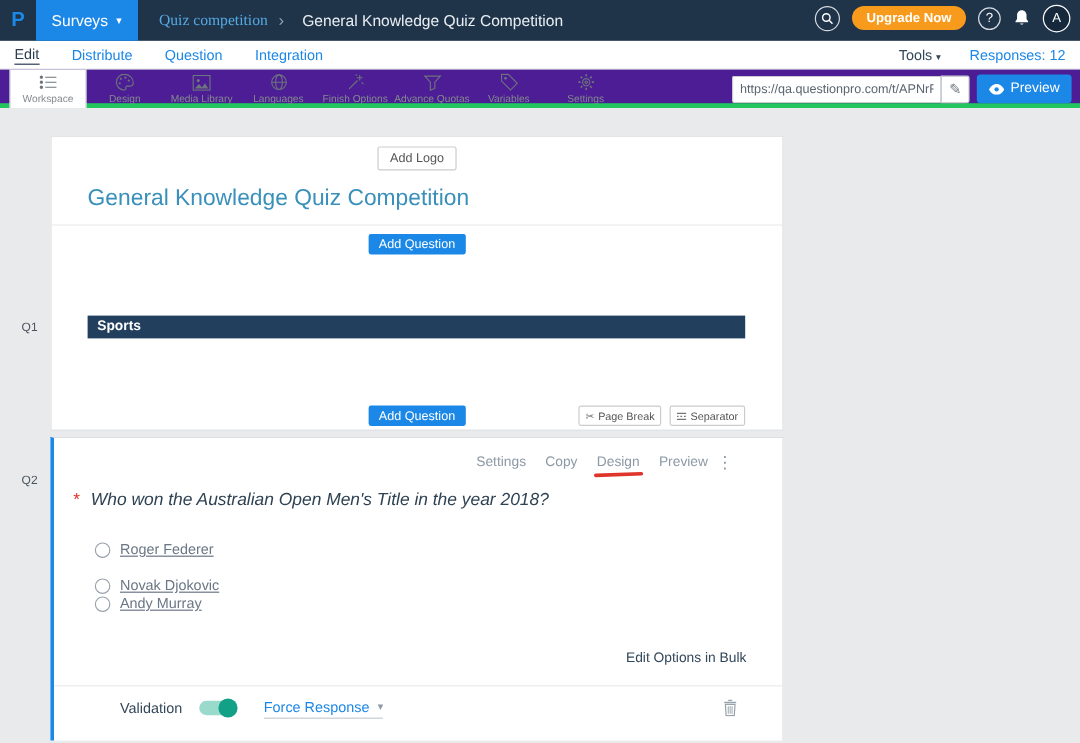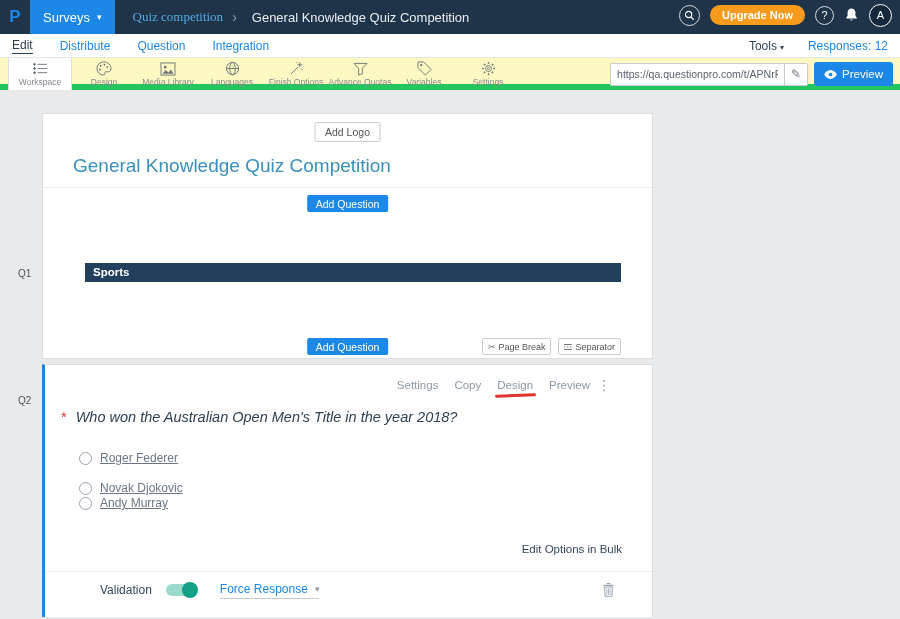--- a/index.html
+++ b/index.html
@@ -32,21 +32,21 @@
   .navbar { height:24px; background:#ffffff; border-bottom:1px solid #e4e6e8; display:flex;
             align-items:center; padding:0 12px; font-size:12px; }
   .nav-tab { margin-right:27px; color:#1b87e6; cursor:pointer; }
   .nav-tab.active { color:#2b3d4f; border-bottom:1px solid #2b3d4f; padding-bottom:1px; }
   .nav-right { margin-left:auto; display:flex; align-items:center; }
   .tools { color:#33475b; cursor:pointer; }
   .tools .caret { font-size:8px; margin-left:3px; }
   .responses { color:#1b87e6; margin-left:24px; cursor:pointer; }
 
   
-  .toolbar { position:relative; height:32px; background:#fef9c3; border-bottom:6px solid #22c55e;
+  .toolbar { position:relative; height:32px; background:#4c1d95; border-bottom:4px solid #22c55e;
              display:flex; padding-left:8px; }
   .tool-item { width:64px; height:32px; display:flex; flex-direction:column; align-items:center;
                justify-content:center; gap:1px; cursor:pointer; }
   .tool-item .ticon { height:15px; display:flex; align-items:center; color:#6d747b; font-size:13px; }
   .tool-item .tlabel { font-size:8.5px; color:#85898e; white-space:nowrap; }
   .tool-item.active { background:#fff; border-left:1px solid #ddd; border-right:1px solid #ddd; }
   .toolbar-right { position:absolute; right:7px; top:4px; display:flex; align-items:center; }
   .url-input { width:174px; height:23px; border:1px solid #c9cdd1; border-right:none; font-size:10.5px;
                color:#5a6570; padding:0 6px; background:#fff; border-radius:2px 0 0 2px;
                font-family:"Liberation Sans", sans-serif; }
@@ -69,21 +69,21 @@
               border:1px solid #ccc; border-radius:2px; font-size:10.5px; color:#555;
               padding:3px 10px; cursor:pointer; }
   .survey-title { position:absolute; top:41px; left:30px; font-size:19px; font-weight:400;
                   color:#3990ba; cursor:text; }
   .card1-divider { position:absolute; top:73px; left:0; width:100%; height:1px; background:#ececec; }
   .btn-primary { background:#1b87e6; color:#fff; border:none; border-radius:2px; font-size:10.5px;
                  height:17px; padding:0 9px; cursor:pointer; }
   .addq1 { position:absolute; top:81px; left:50%; transform:translateX(-50%); }
   .section-bar { position:absolute; top:149px; left:30px; right:31px; height:19px; background:#22405e;
                  color:#fff; font-size:11.5px; font-weight:bold; line-height:19px; padding-left:8px;
-                 cursor:pointer;margin-left:12px; }
+                 cursor:pointer; }
   .addq2 { position:absolute; top:224px; left:50%; transform:translateX(-50%); }
   .pb-sep { position:absolute; top:224px; right:31px; display:flex; gap:7px; }
   .mini-btn { background:#fff; border:1px solid #ccc; border-radius:2px; font-size:9px; color:#555;
               height:17px; display:flex; align-items:center; gap:3px; padding:0 5px; cursor:pointer; }
   .mini-icn { font-size:9px; color:#777; display:flex; align-items:center; }
 
   .q2-menu { position:absolute; top:14px; right:62px; display:flex; gap:16px; font-size:11.5px;
              color:#8d99a5; }
   .q2-menu span { cursor:pointer; }
   .menu-logic { position:relative; }

